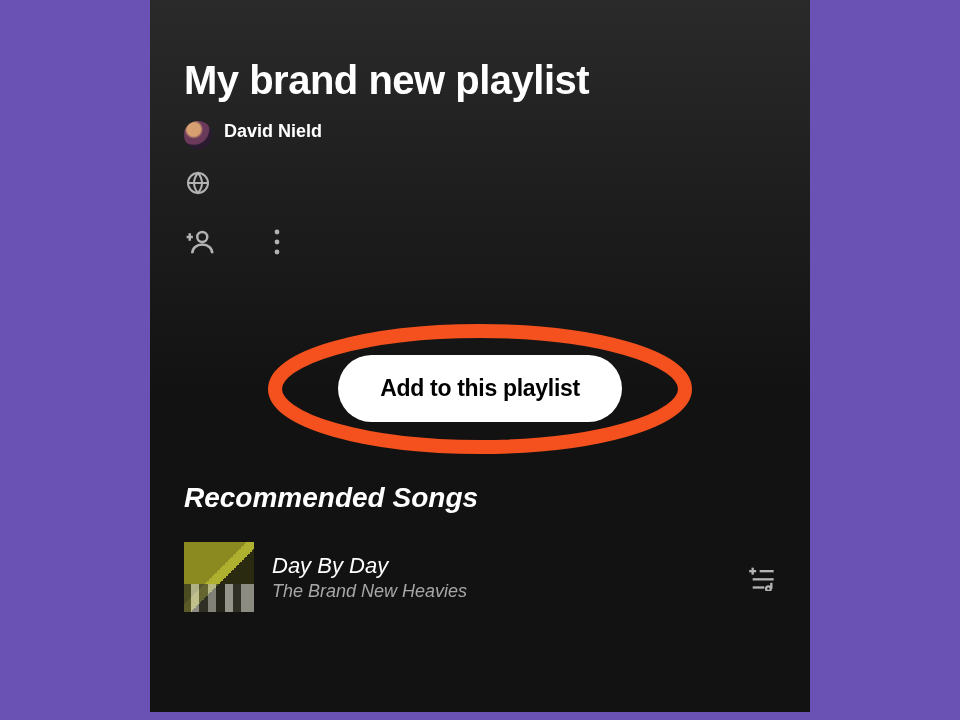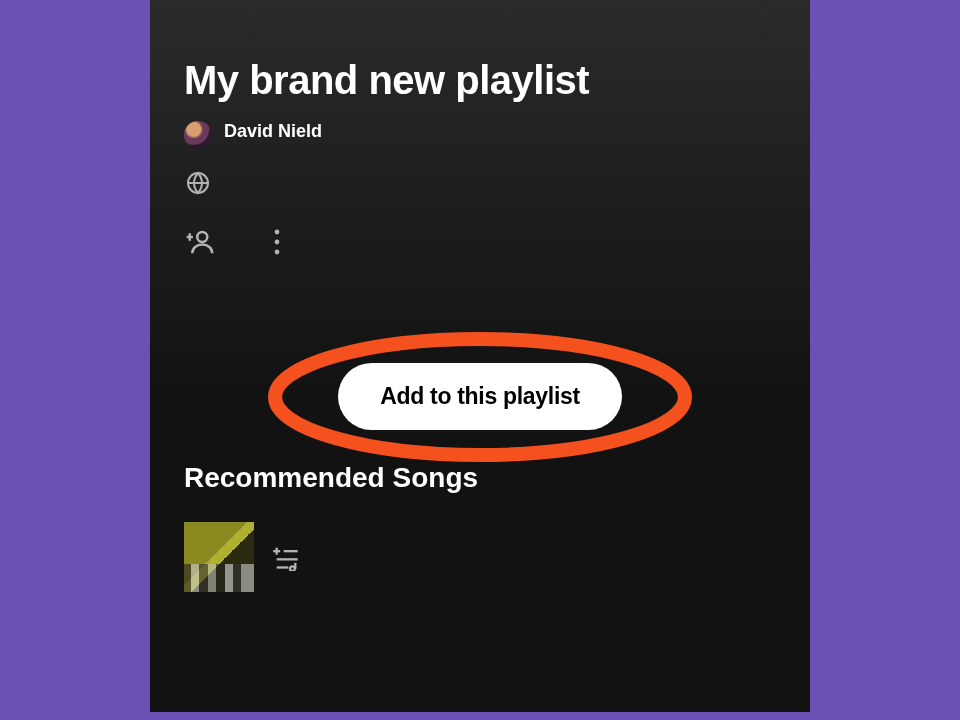--- a/index.html
+++ b/index.html
@@ -69,21 +69,21 @@
     position: relative;
   }
   .empty-title {
     font-size: 25px;
     font-weight: 700;
     color: #fff;
   }
   .add-btn-wrap {
     position: relative;
     display: inline-block;
-    margin-top: 20px;
+    margin-top: 12px;
   }
   .annotation-ellipse {
     position: absolute;
     left: 50%;
     top: 50%;
     width: 440px;
     height: 140px;
     transform: translate(-50%, -50%);
     pointer-events: none;
     z-index: 3;
@@ -97,22 +97,23 @@
     padding: 20px 42px;
     font-size: 23px;
     font-weight: 700;
     letter-spacing: -0.3px;
     cursor: pointer;
     position: relative;
     z-index: 2;
   }
 
   .recommended {
-    margin-top: 32px;
+    margin-top: 60px;
     padding: 0 34px;
+    font-style: italic;
   }
   .rec-title {
     font-size: 28px;
     font-weight: 700;
   }
   .rec-sub {
     font-size: 17px;
     color: #a7a7a7;
     margin-top: 6px;
   }
@@ -203,20 +204,24 @@
       </div>
       <button class="add-btn">Add to this playlist</button>
     </div>
   </div>
 
   <div class="recommended">
     <div class="rec-title">Recommended Songs</div>
 
     <div class="song-row">
       <div class="album-art"></div>
+      <div class="song-meta">
+        <div class="song-title">Day By Day</div>
+        <div class="song-artist">The Brand New Heavies</div>
+      </div>
       <span class="icon queue-icon">
         <svg viewBox="0 0 24 24" fill="none" stroke="currentColor" stroke-width="2">
           <path d="M4 4v6"></path>
           <path d="M1 7h6"></path>
           <path d="M10 7h12"></path>
           <path d="M4 14h18"></path>
           <path d="M4 21h10"></path>
           <path d="M20 17v5"></path>
           <circle cx="17.5" cy="22" r="2"></circle>
         </svg>

